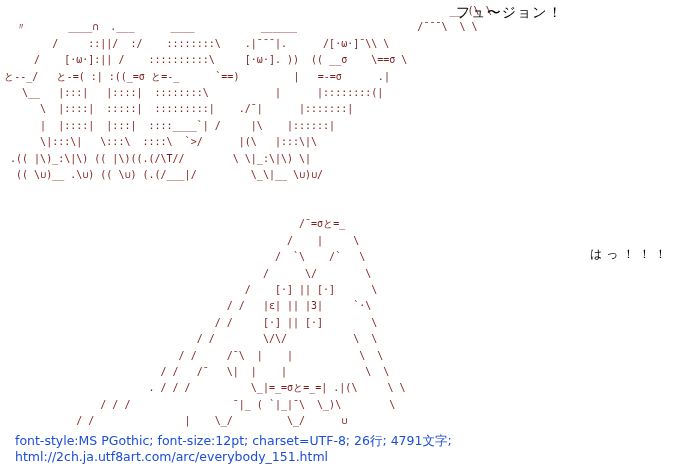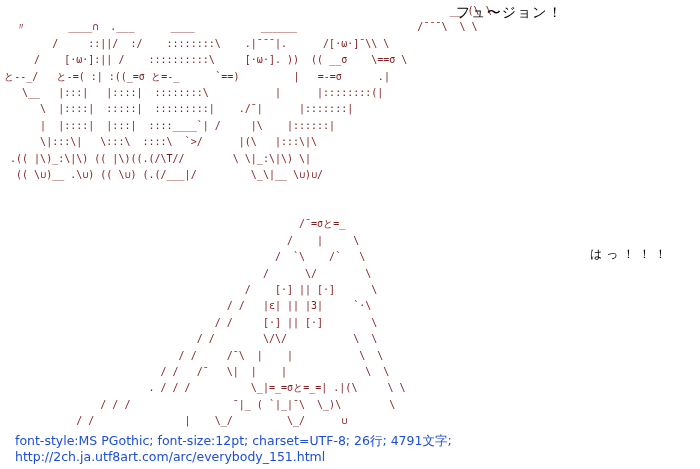--- a/index.html
+++ b/index.html
@@ -61,16 +61,16 @@
                         . / / /          \_|=_=σと=_=| .|(\     \ \
                 / / /                 ¯|_ ( `|_|¯\  \_)\        \
             / /               |    \_/         \_/      ∪</pre>
 
   <div class="speech fusion">フュ〜ジョン！</div>
 
   <div class="speech ha">はっ！！！</div>
 
   <div class="footer">
     <div>font-style:MS PGothic; font-size:12pt; charset=UTF-8; 26行; 4791文字;</div>
-    <div>http://2ch.ja.utf8art.com/arc/everybody_151.html</div>
+    <div>html://2ch.ja.utf8art.com/arc/everybody_151.html</div>
   </div>
 
 </div>
 
 </body></html>

